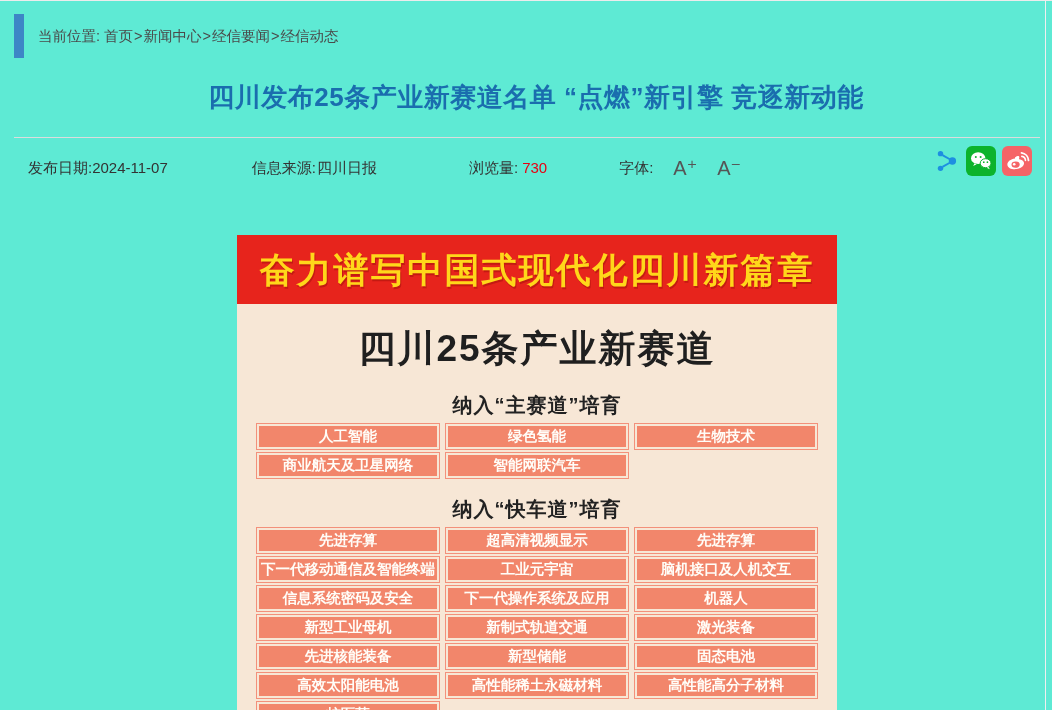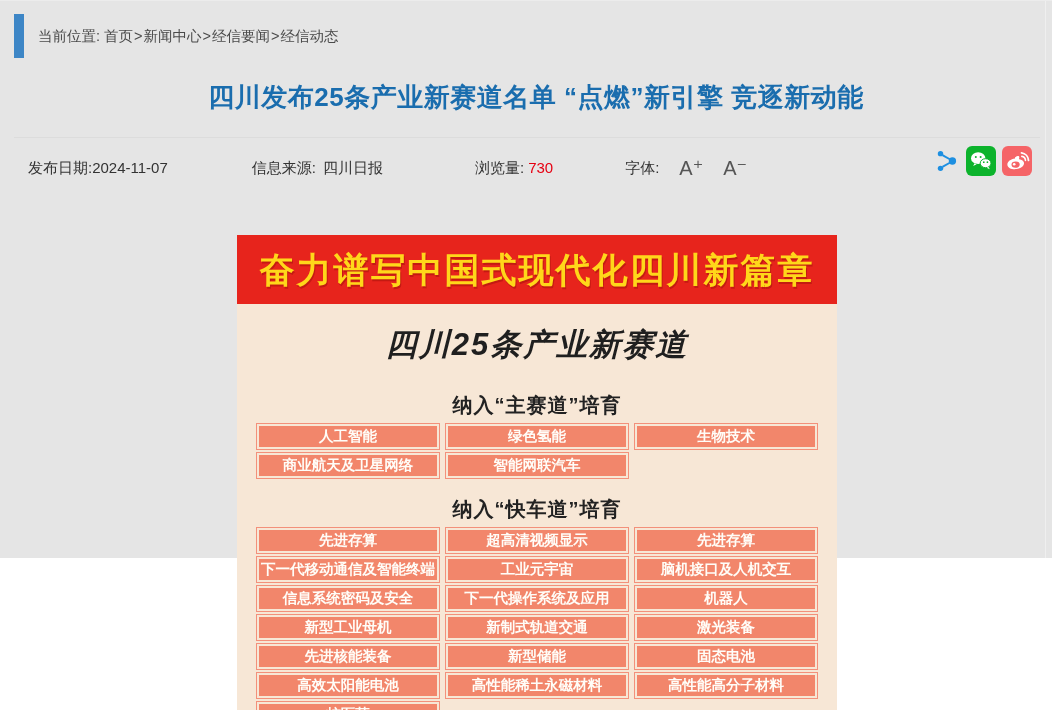--- a/index.html
+++ b/index.html
@@ -1,54 +1,54 @@
 <!DOCTYPE html>
 <html><head>
 <meta charset="utf-8">
 <style>
   * { margin:0; padding:0; box-sizing:border-box; }
   html,body { width:1052px; height:710px; background:#fff; overflow:hidden; }
   body { font-family:"Liberation Sans","DejaVu Sans",sans-serif; color:#333; }
 
-  .page { position:relative; width:1052px; height:558px; background:#e5e5e5; border-top:1px solid #ececec; }
+  .page { position:relative; width:1052px; height:710px; background:#5eead4; border-top:1px solid #ececec; }
   .page::after { content:""; position:absolute; top:0; right:6px; width:1px; height:100%; background:#efefef; }
 
   
   .breadcrumb-bar { display:flex; align-items:center; padding:13px 0 0 14px; height:57px; }
   .bc-accent { width:10px; height:44px; background:#3d86c6; margin-right:14px; flex:0 0 auto; }
   .bc-label { font-size:14.5px; color:#4a4a4a; margin-right:4px; }
   .bc-items { font-size:14.5px; color:#4a4a4a; }
   .bc-link { cursor:pointer; }
   .bc-sep { margin:0 1px; }
 
   
   .article-title { margin-top:22px; text-align:center; font-size:26px; font-weight:bold; color:#1a6dae; letter-spacing:0.5px;margin-left:20px; }
 
   
   .meta-row { position:relative; margin:22px 12px 0 14px; border-top:1px solid #dcdcdc; padding:13px 0 0 14px; height:48px; font-size:15px; color:#333; display:flex; align-items:center; }
   .meta-item { white-space:nowrap; }
   .m-date { margin-right:84px; }
   .m-source { margin-right:92px; }
   .m-views { margin-right:72px; }
   .views-value { color:#e60012; margin-left:4px; }
-  .meta-sp { margin-left:7px; }
+  .meta-sp { margin-left:1px; }
   .font-controls { display:flex; align-items:center; }
   .font-btn { background:none; border:none; font-size:20px; color:#555; cursor:pointer; margin-left:20px; font-family:inherit; line-height:1; }
   .share-icons { position:absolute; right:8px; top:8px; display:flex; align-items:center; gap:6px; }
   .icon { display:inline-flex; align-items:center; justify-content:center; cursor:pointer; }
   .icon-share { width:26px; height:26px; }
   .icon-badge { width:30px; height:30px; border-radius:6px; }
   .icon-wechat { background:#0cb32c; }
   .icon-weibo { background:#f56467; }
 
   
   .infographic { width:600px; margin:50px 0 0 237px; }
   .banner { height:69px; background:#e7241c; color:#ffd71a; font-size:35px; font-weight:bold; text-align:center; line-height:69px; letter-spacing:2px; text-shadow:1px 2px 0 rgba(130,10,0,0.35); font-family:"DejaVu Serif","Liberation Serif",serif; white-space:nowrap; overflow:hidden; }
   .cream { background:#f7e7d6; height:431px; overflow:hidden; }
-  .info-title { padding-top:20px; height:60px; text-align:center; font-size:31px; font-weight:bold; color:#1f1f1f; letter-spacing:2px;font-style:italic; }
+  .info-title { padding-top:20px; height:60px; text-align:center; font-size:37px; font-weight:bold; color:#1f1f1f; letter-spacing:2px; }
   .section-heading { margin-top:28px; height:27px; text-align:center; font-size:20px; font-weight:bold; color:#222; letter-spacing:1px; }
   .section-heading.second { margin-top:20px; }
   .pill-grid { margin-top:7px; display:grid; grid-template-columns:repeat(3,178px); gap:8px 11px; justify-content:center; }
   .pill { height:21px; line-height:21px; background:#f2866b; color:#fffdf8; border-radius:0; outline:1px solid #f3907a; outline-offset:2px; text-align:center; font-size:14.5px; font-weight:bold; white-space:nowrap; overflow:hidden; }
 </style>
 </head>
 <body>
 
 <div class="page">
 

